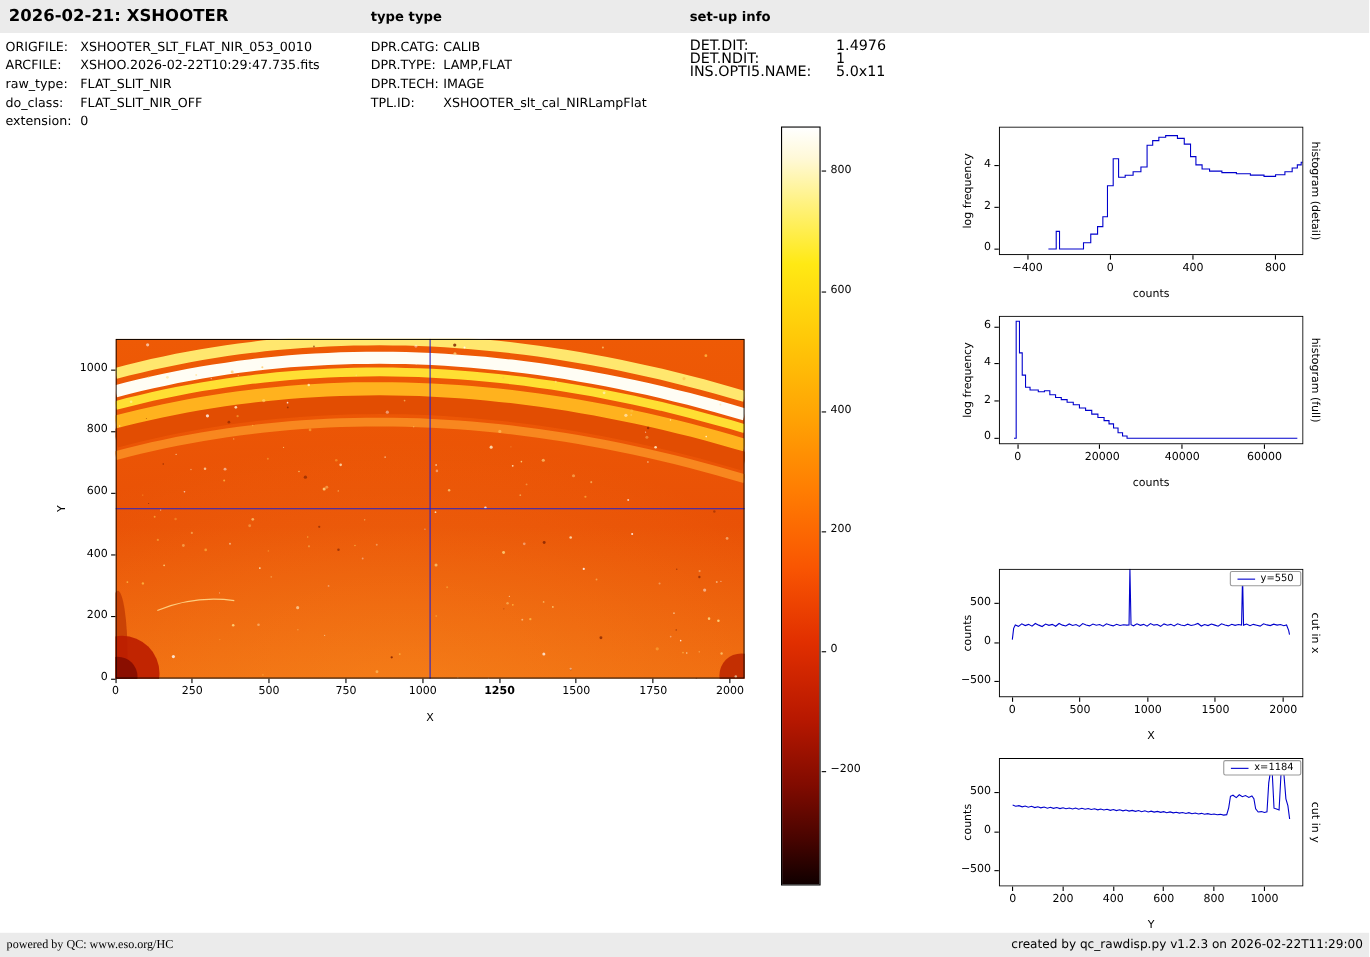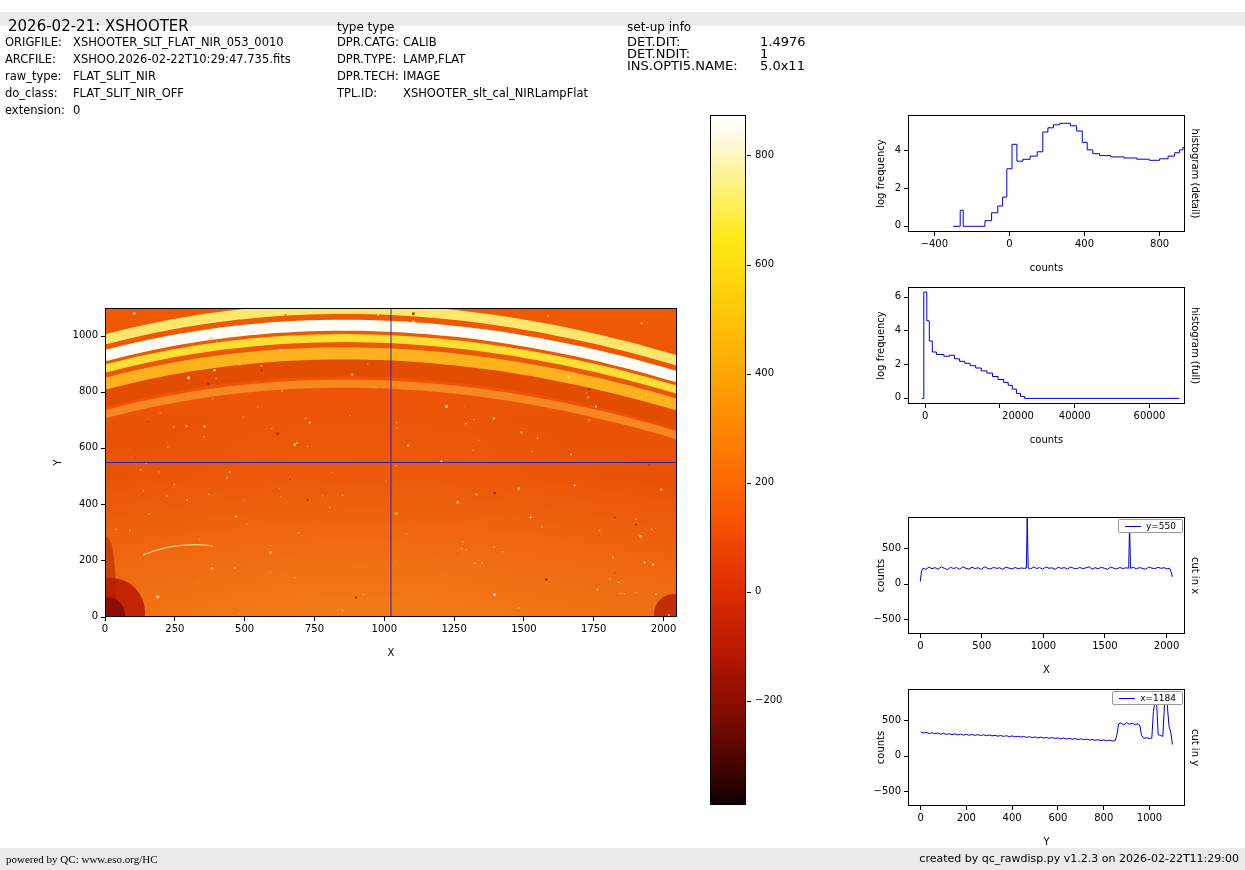--- a/index.html
+++ b/index.html
@@ -3,21 +3,21 @@
 <meta charset="utf-8">
 <style>
   * { margin:0; padding:0; box-sizing:border-box; }
   html,body { background:#ffffff; }
   #app {
     position:relative; width:1245px; height:870px; overflow:hidden;
     background:#ffffff; color:#000;
     font-family:"DejaVu Sans","Liberation Sans",sans-serif;
   }
   .bar { position:absolute; left:0; width:100%; background:#ebebeb; }
-  #header { top:12px; height:14px; }
+  #header { top:0; height:30px;font-weight:bold; }
   #title { position:absolute; left:8px; top:5px; font-size:15px; }
   #type-info-label { position:absolute; left:337px; top:8px; font-size:12px; }
   #setup-info-label { position:absolute; left:627px; top:8px; font-size:12px; }
 
   .meta { position:absolute; font-size:11.5px; line-height:17px; }
   #meta-left { left:5px; top:34px; }
   #meta-type { left:337px; top:34px; }
   #meta-setup { left:627px; top:36px; font-size:13px; line-height:12px; }
   .meta-row { display:flex; white-space:nowrap; }
   #meta-left .meta-label { width:68px; flex:0 0 68px; }
@@ -325,21 +325,21 @@
       <div class="tlab-x" style="left: -28px; top: 315px;">0</div>
       <div class="tick-x" style="left: 69.3242px; top: 309px;"></div>
       <div class="tlab-x" style="left: 41.8242px; top: 315px;">250</div>
       <div class="tick-x" style="left: 139.148px; top: 309px;"></div>
       <div class="tlab-x" style="left: 111.648px; top: 315px;">500</div>
       <div class="tick-x" style="left: 208.973px; top: 309px;"></div>
       <div class="tlab-x" style="left: 181.473px; top: 315px;">750</div>
       <div class="tick-x" style="left: 278.797px; top: 309px;"></div>
       <div class="tlab-x" style="left: 251.297px; top: 315px;">1000</div>
       <div class="tick-x" style="left: 348.621px; top: 309px;"></div>
-      <div class="tlab-x" style="left: 321.121px; top: 315px;">1250</div>
+      <div class="tlab-x" style="left: 321.121px; top: 315px; font-weight: bold;">1250</div>
       <div class="tick-x" style="left: 418.445px; top: 309px;"></div>
       <div class="tlab-x" style="left: 390.945px; top: 315px;">1500</div>
       <div class="tick-x" style="left: 488.27px; top: 309px;"></div>
       <div class="tlab-x" style="left: 460.77px; top: 315px;">1750</div>
       <div class="tick-x" style="left: 558.094px; top: 309px;"></div>
       <div class="tlab-x" style="left: 530.594px; top: 315px;">2000</div>
       <div class="tick-y" style="left: -4px; top: 308.5px;"></div>
       <div class="tlab-y" style="left: -49px; top: 302px;">0</div>
       <div class="tick-y" style="left: -4px; top: 252.318px;"></div>
       <div class="tlab-y" style="left: -49px; top: 245.818px;">200</div>
@@ -393,21 +393,21 @@
       <div class="side-label" style="left: 221px; top: 51.5px;">histogram (detail)</div>
     </div>
   <div id="plot-hist-full" class="plot">
       <svg width="277" height="117">
         <polyline points="13.8,111.4 15.8,111.4 15.8,5.1 18.8,5.1 18.8,33.8 21.3,33.8 21.3,54.0 24.3,54.0 24.3,65.0 28.4,65.0 28.4,67.5 35.9,67.5 35.9,69.2 41.5,69.2 41.5,68.2 46.4,68.2 46.4,71.8 51.6,71.8 51.6,74.3 56.8,74.3 56.8,76.3 62.1,76.3 62.1,78.7 67.7,78.7 67.7,81.0 73.3,81.0 73.3,83.9 78.9,83.9 78.9,86.1 84.5,86.1 84.5,89.5 90.1,89.5 90.1,92.5 95.7,92.5 95.7,95.4 100.2,95.4 100.2,98.3 104.3,98.3 104.3,102.1 108.4,102.1 108.4,106.4 112.5,106.4 112.5,109.4 116.6,109.4 116.6,111.4 271.4,111.4" fill="none" stroke="#0000cc" stroke-width="1"></polyline>
         <rect x="0.5" y="0.5" width="276" height="116" fill="none" stroke="#000" stroke-width="1"></rect>
       </svg>
       <div class="tick-x" style="left: 16.6957px; top: 117px;"></div>
       <div class="tlab-x" style="left: -10.8043px; top: 123px;">0</div>
       <div class="tick-x" style="left: 91.4595px; top: 117px;"></div>
-      <div class="tlab-x" style="left: 82px; top: 123px;">20000</div>
+      <div class="tlab-x" style="left: 66px; top: 123px;">20000</div>
       <div class="tick-x" style="left: 166.223px; top: 117px;"></div>
       <div class="tlab-x" style="left: 138.723px; top: 123px;">40000</div>
       <div class="tick-x" style="left: 240.987px; top: 117px;"></div>
       <div class="tlab-x" style="left: 213.487px; top: 123px;">60000</div>
       <div class="tick-y" style="left: -4px; top: 110.929px;"></div>
       <div class="tlab-y" style="left: -49px; top: 104.429px;">0</div>
       <div class="tick-y" style="left: -4px; top: 77.1623px;"></div>
       <div class="tlab-y" style="left: -49px; top: 70.6623px;">2</div>
       <div class="tick-y" style="left: -4px; top: 43.3961px;"></div>
       <div class="tlab-y" style="left: -49px; top: 36.8961px;">4</div>

